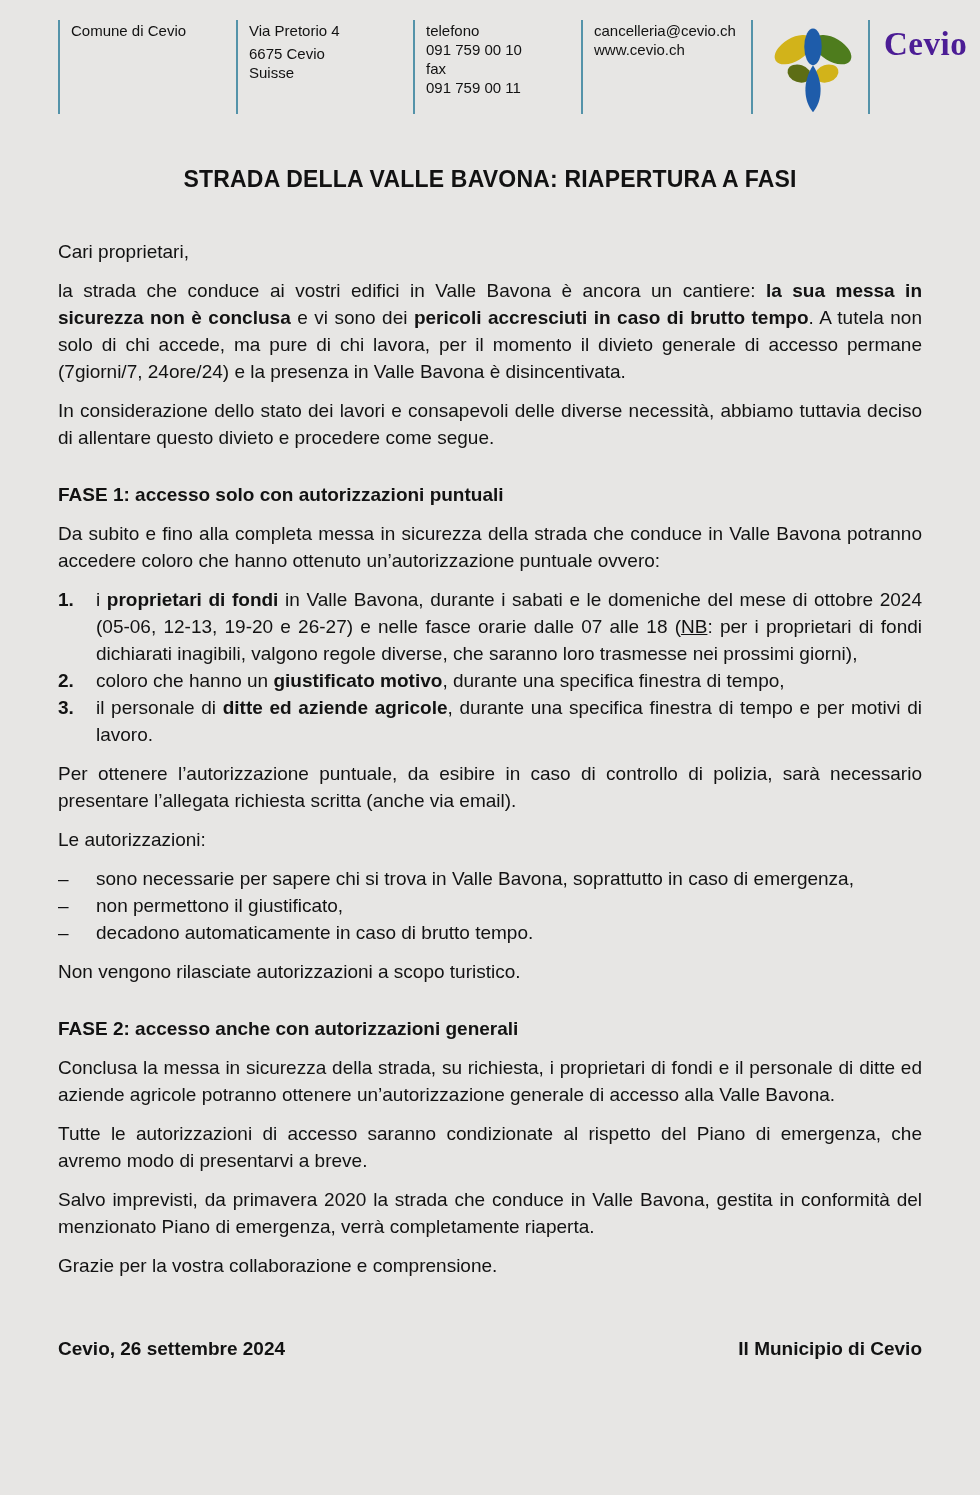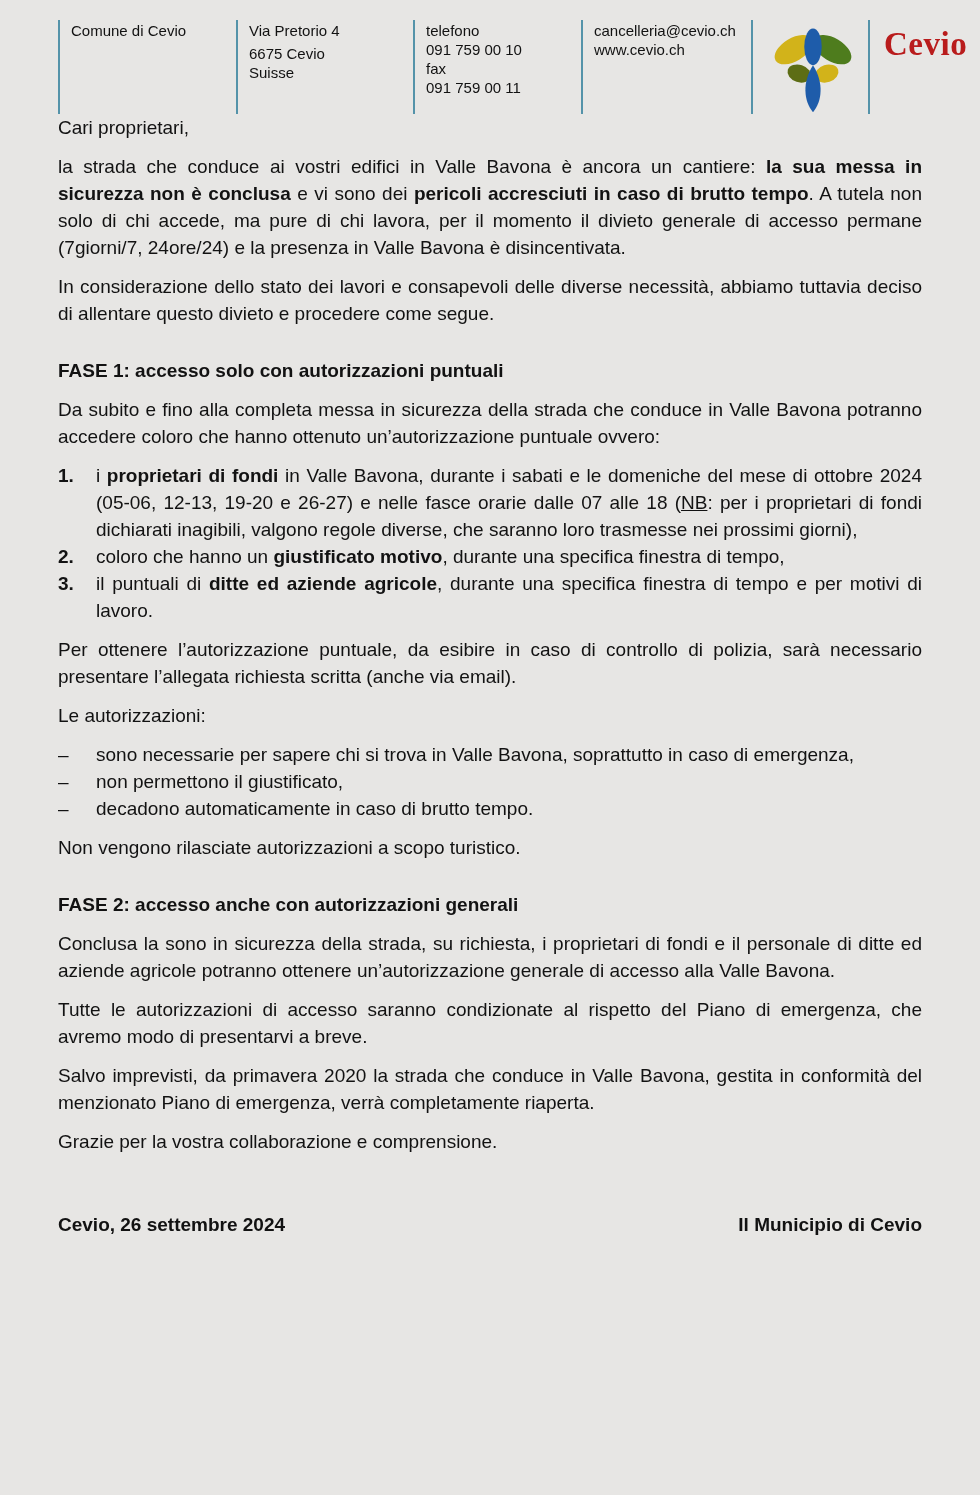--- a/index.html
+++ b/index.html
@@ -30,21 +30,21 @@
   .lh-tel  { width:168px; }
   .lh-mail { width:170px; }
   .lh-logo { width:117px; display:flex; justify-content:center; padding-top:0; }
   .lh-brand{ border-left:2px solid #5493a9; padding:6px 0 0 14px; min-height:88px; box-sizing:border-box; }
   .lh-addr .line1 { margin-bottom:4px; }
   .wordmark {
     font-family:"Liberation Serif", serif;
     font-weight:bold;
     font-size:33px;
     letter-spacing:0.5px;
-    color:#b91c1c;
+    color:#4c1d95;
   }
   .logo-svg { display:block; margin-top:2px; }
   
   .title {
     text-align:center;
     font-size:23px;
     font-weight:bold;
     margin:52px 0 45px 0;
     letter-spacing:0.2px;
   }
@@ -104,20 +104,21 @@
         <ellipse cx="35" cy="56" rx="13" ry="9.5" transform="rotate(18 35 56)" fill="#5d6d15"></ellipse>
         <ellipse cx="65" cy="56" rx="13" ry="9.5" transform="rotate(-18 65 56)" fill="#d2b31a"></ellipse>
         <path d="M50,98 C40,86 38,66 50,47 C62,66 60,86 50,98 Z" fill="#1e5caa"></path>
       </svg>
     </div>
     <div class="lh-brand">
       <span class="wordmark">Cevio</span>
     </div>
   </header>
 
+  <h1 class="title">STRADA DELLA VALLE BAVONA: RIAPERTURA A FASI</h1>
 
   <main class="body">
 
     <p class="salutation">Cari proprietari,</p>
 
     <p><span>la strada che conduce ai vostri edifici in Valle Bavona è ancora un cantiere: </span><b>la sua messa in sicurezza non è conclusa</b><span> e vi sono dei </span><b>pericoli accresciuti in caso di brutto tempo</b><span>. A tutela non solo di chi accede, ma pure di chi lavora, per il momento il divieto generale di accesso permane (7giorni/7, 24ore/24) e la presenza in Valle Bavona è disincentivata.</span></p>
 
     <p>In considerazione dello stato dei lavori e consapevoli delle diverse necessità, abbiamo tuttavia deciso di allentare questo divieto e procedere come segue.</p>
 
     <h2 class="section-heading">FASE 1: accesso solo con autorizzazioni puntuali</h2>
@@ -128,21 +129,21 @@
       <div class="list-item">
         <span class="marker">1.</span>
         <span class="txt"><span>i </span><b>proprietari di fondi</b><span> in Valle Bavona, durante i sabati e le domeniche del mese di ottobre 2024 (05-06, 12-13, 19-20 e 26-27) e nelle fasce orarie dalle 07 alle 18 (</span><u class="nb">NB</u><span>: per i proprietari di fondi dichiarati inagibili, valgono regole diverse, che saranno loro trasmesse nei prossimi giorni),</span></span>
       </div>
       <div class="list-item">
         <span class="marker">2.</span>
         <span class="txt"><span>coloro che hanno un </span><b>giustificato motivo</b><span>, durante una specifica finestra di tempo,</span></span>
       </div>
       <div class="list-item">
         <span class="marker">3.</span>
-        <span class="txt"><span>il puntuali di </span><b>ditte ed aziende agricole</b><span>, durante una specifica finestra di tempo e per motivi di lavoro.</span></span>
+        <span class="txt"><span>il personale di </span><b>ditte ed aziende agricole</b><span>, durante una specifica finestra di tempo e per motivi di lavoro.</span></span>
       </div>
     </div>
 
     <p>Per ottenere l’autorizzazione puntuale, da esibire in caso di controllo di polizia, sarà necessario presentare l’allegata richiesta scritta (anche via email).</p>
 
     <p class="salutation">Le autorizzazioni:</p>
 
     <div class="list dlist">
       <div class="list-item">
         <span class="marker">–</span>
@@ -155,21 +156,21 @@
       <div class="list-item">
         <span class="marker">–</span>
         <span class="txt">decadono automaticamente in caso di brutto tempo.</span>
       </div>
     </div>
 
     <p>Non vengono rilasciate autorizzazioni a scopo turistico.</p>
 
     <h2 class="section-heading">FASE 2: accesso anche con autorizzazioni generali</h2>
 
-    <p>Conclusa la sono in sicurezza della strada, su richiesta, i proprietari di fondi e il personale di ditte ed aziende agricole potranno ottenere un’autorizzazione generale di accesso alla Valle Bavona.</p>
+    <p>Conclusa la messa in sicurezza della strada, su richiesta, i proprietari di fondi e il personale di ditte ed aziende agricole potranno ottenere un’autorizzazione generale di accesso alla Valle Bavona.</p>
     <p>Tutte le autorizzazioni di accesso saranno condizionate al rispetto del Piano di emergenza, che avremo modo di presentarvi a breve.</p>
 
 
     <p>Salvo imprevisti, da primavera 2020 la strada che conduce in Valle Bavona, gestita in conformità del menzionato Piano di emergenza, verrà completamente riaperta.</p>
     <p>Grazie per la vostra collaborazione e comprensione.</p>
 
     <div class="footer-row">
       <span>Cevio, 26 settembre 2024</span>
       <span>Il Municipio di Cevio</span>
     </div>

